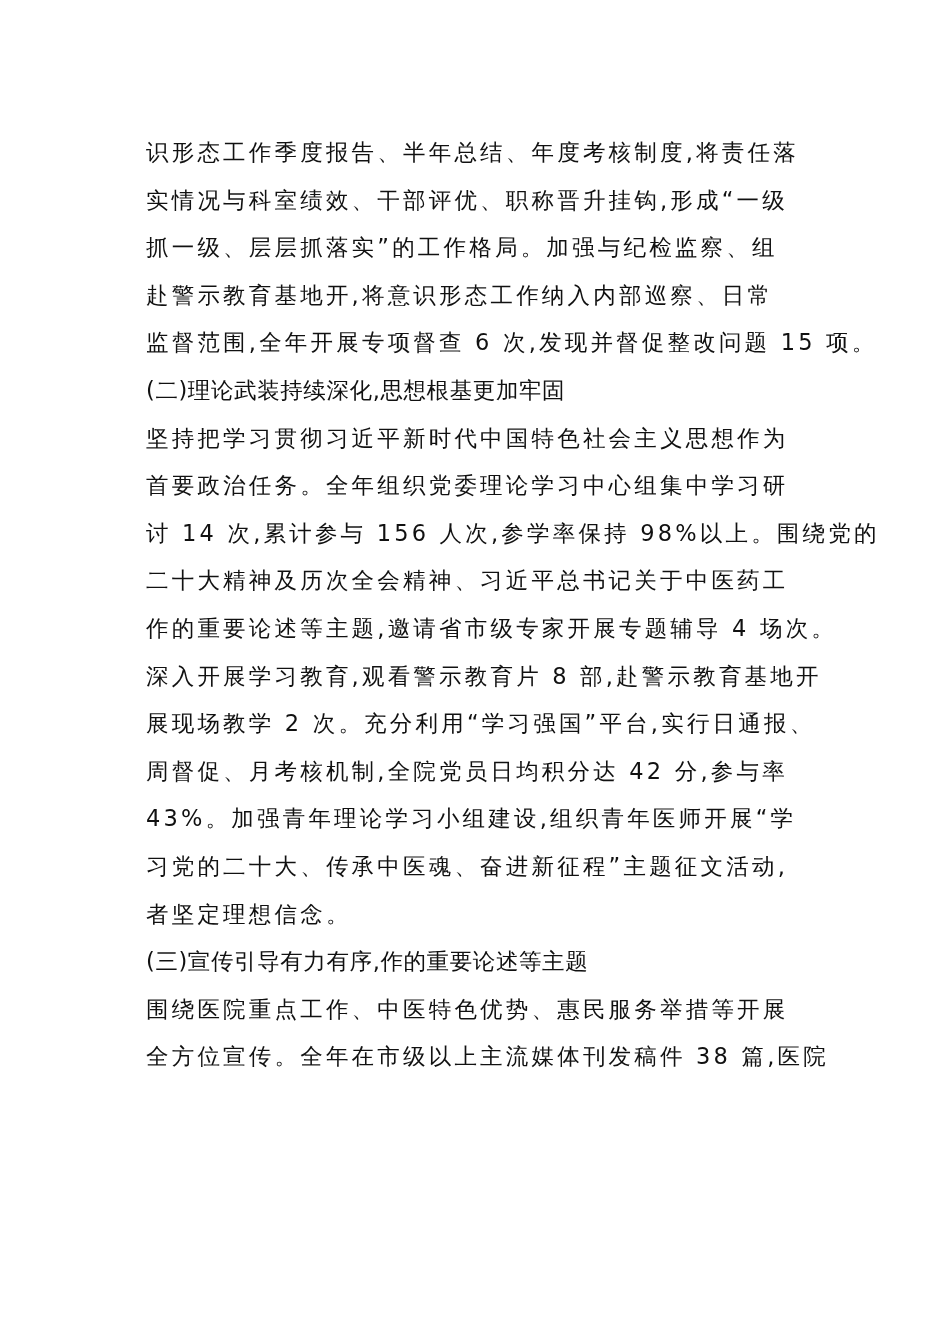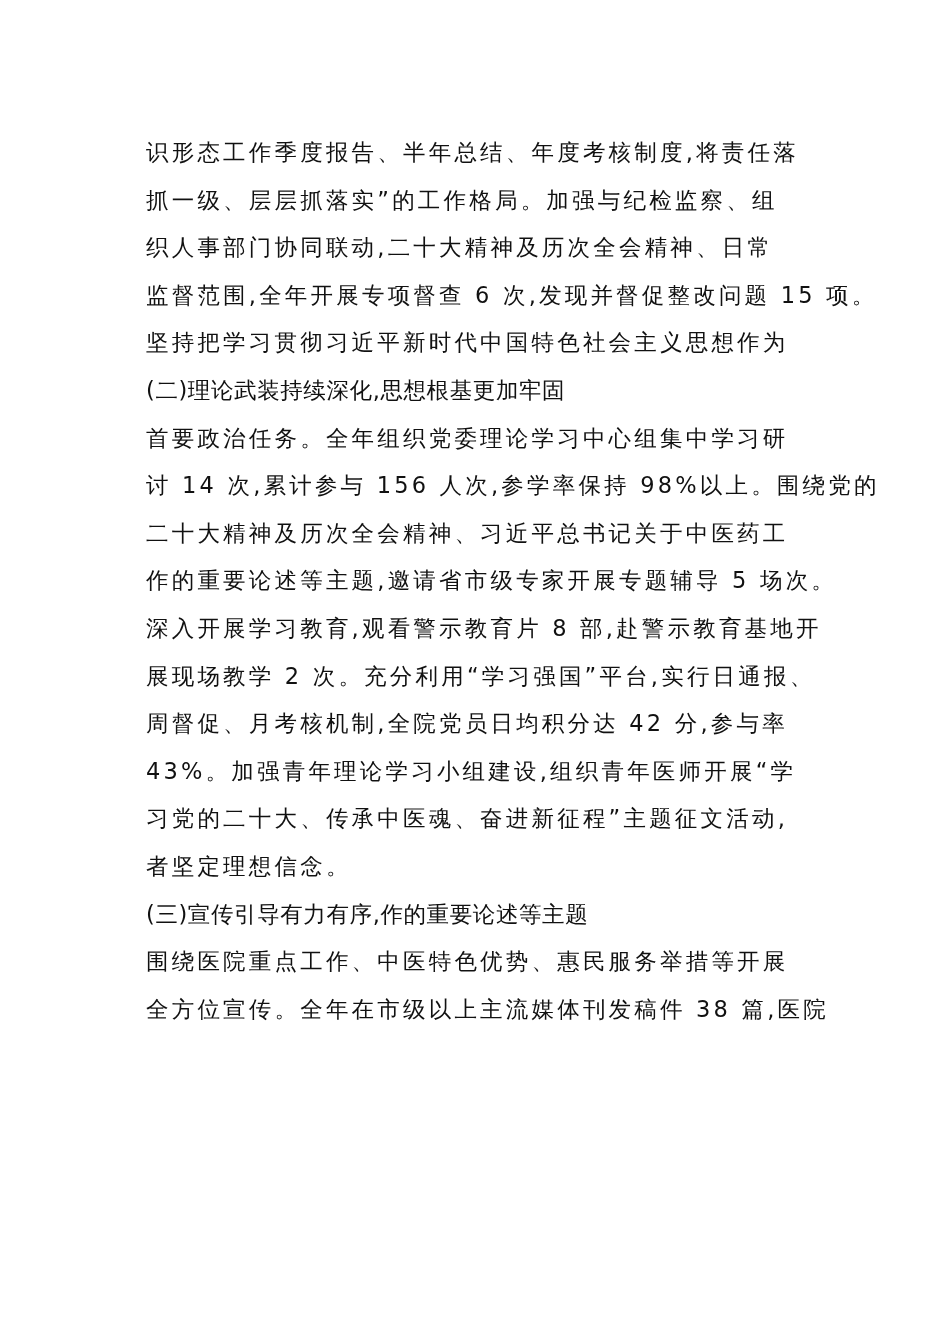--- a/index.html
+++ b/index.html
@@ -17,29 +17,30 @@
     letter-spacing: 3.2px;
   }
   .line.heading { letter-spacing: 0.6px; }
 </style>
 </head>
 <body>
 
 <div class="page">
   <div class="text-block" id="text-block">
       <div class="line">识形态工作季度报告、半年总结、年度考核制度,将责任落</div>
+      <div class="line">实情况与科室绩效、干部评优、职称晋升挂钩,形成“一级</div>
       <div class="line">抓一级、层层抓落实”的工作格局。加强与纪检监察、组</div>
-      <div class="line">织人事部门协同联动,二十大精神及历次全会精神、日常</div>
+      <div class="line">赴警示教育基地开,将意识形态工作纳入内部巡察、日常</div>
       <div class="line">监督范围,全年开展专项督查 6 次,发现并督促整改问题 15 项。</div>
+      <div class="line heading">(二)理论武装持续深化,思想根基更加牢固</div>
       <div class="line">坚持把学习贯彻习近平新时代中国特色社会主义思想作为</div>
-      <div class="line heading">(二)理论武装持续深化,思想根基更加牢固</div>
       <div class="line">首要政治任务。全年组织党委理论学习中心组集中学习研</div>
       <div class="line">讨 14 次,累计参与 156 人次,参学率保持 98%以上。围绕党的</div>
       <div class="line">二十大精神及历次全会精神、习近平总书记关于中医药工</div>
-      <div class="line">作的重要论述等主题,邀请省市级专家开展专题辅导 5 场次。</div>
+      <div class="line">作的重要论述等主题,邀请省市级专家开展专题辅导 4 场次。</div>
       <div class="line">深入开展学习教育,观看警示教育片 8 部,赴警示教育基地开</div>
       <div class="line">展现场教学 2 次。充分利用“学习强国”平台,实行日通报、</div>
       <div class="line">周督促、月考核机制,全院党员日均积分达 42 分,参与率</div>
       <div class="line">43%。加强青年理论学习小组建设,组织青年医师开展“学</div>
       <div class="line">习党的二十大、传承中医魂、奋进新征程”主题征文活动,</div>
       <div class="line">者坚定理想信念。</div>
       <div class="line heading">(三)宣传引导有力有序,作的重要论述等主题</div>
       <div class="line">围绕医院重点工作、中医特色优势、惠民服务举措等开展</div>
       <div class="line">全方位宣传。全年在市级以上主流媒体刊发稿件 38 篇,医院</div>
     </div>

